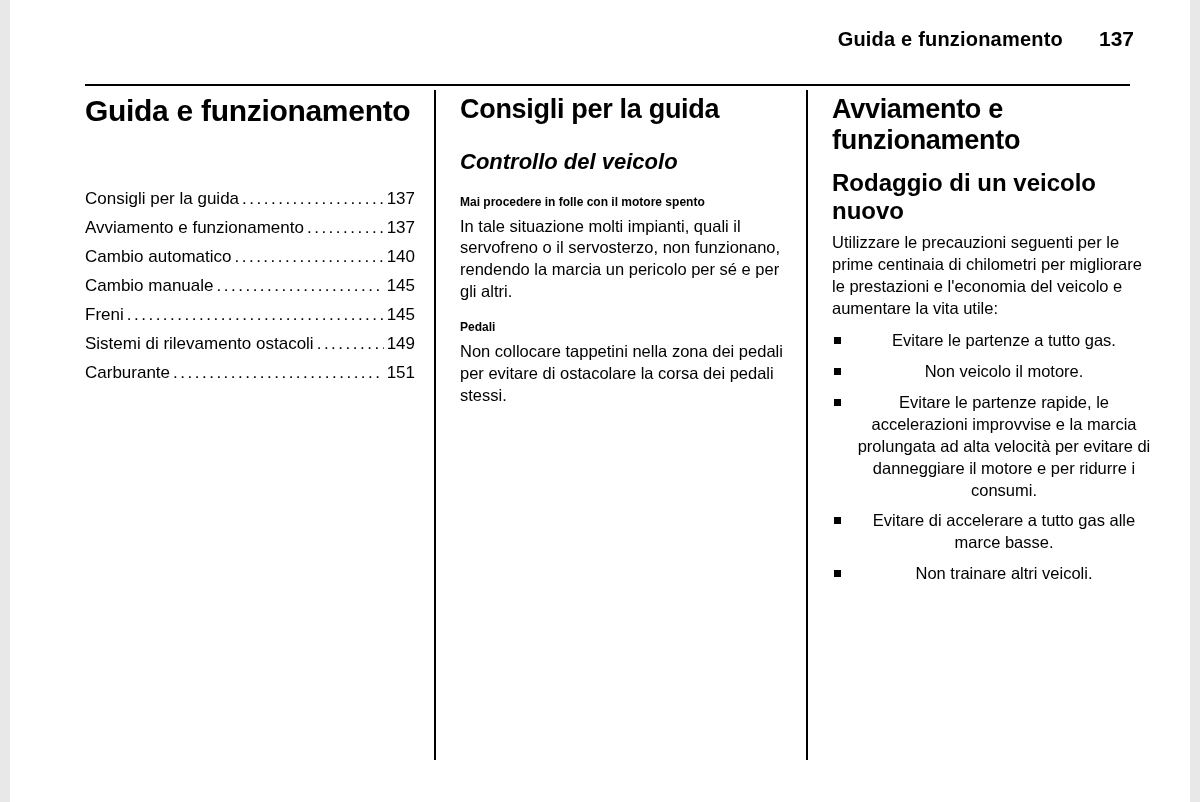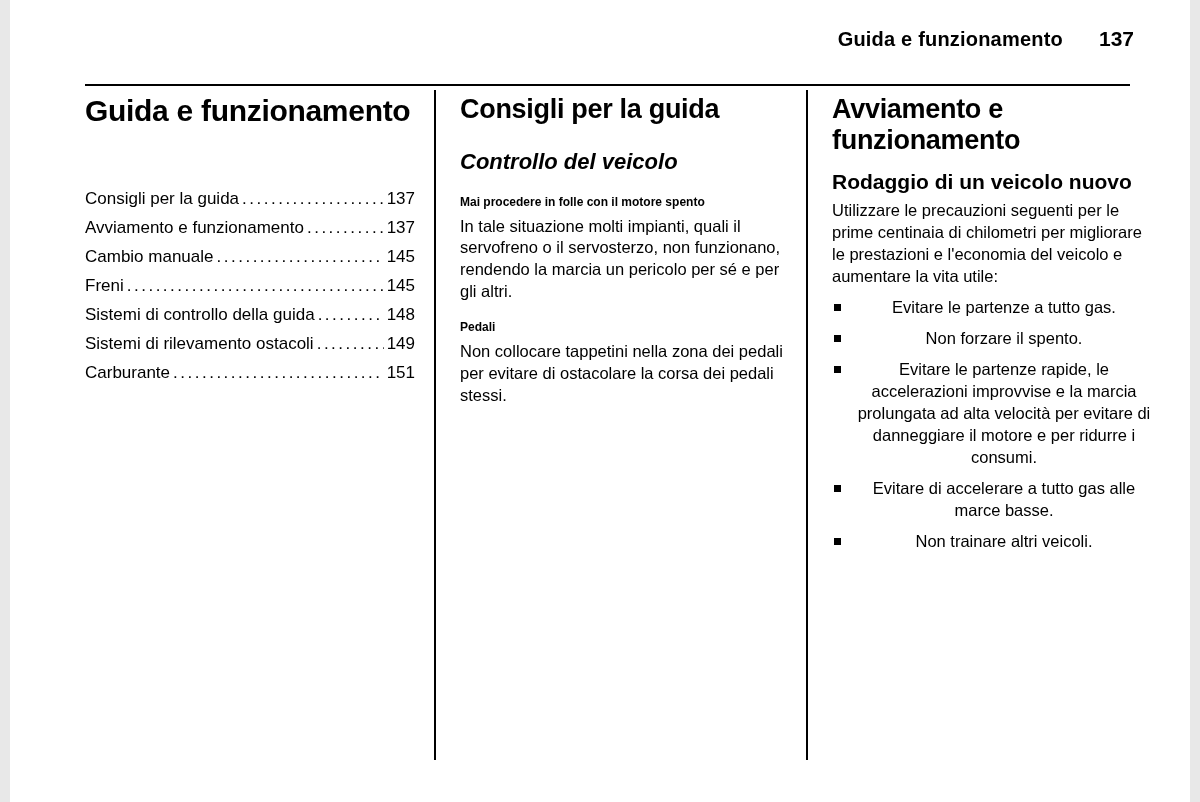--- a/index.html
+++ b/index.html
@@ -52,21 +52,21 @@
   }
   .toc-page { white-space:nowrap; }
 
   
   .h2 { font-size:22px; font-weight:bold; margin-top:24px; line-height:1.2;font-style:italic; }
   .h3 { font-size:12px; font-weight:bold; margin-top:20px; line-height:1.2; }
   .body-text { font-size:16.5px; line-height:1.33; margin-top:6px; }
   .h3.pedali { margin-top:17px; }
 
   
-  .right-sub { font-size:21px; font-weight:bold; line-height:1.2; margin-top:13px; }
+  .right-sub { font-size:24px; font-weight:bold; line-height:1.2; margin-top:13px; }
   .bullets { margin-top:10px; }
   .bullet { display:flex; margin-bottom:9px;text-align:center; }
   .bullet-marker {
     flex:none; width:7px; height:7px; background:#000;
     margin:7px 13px 0 2px;
   }
   .bullet-text { flex:1; font-size:16.5px; line-height:1.33; }
 </style>
 </head>
 <body>
@@ -90,33 +90,33 @@
         <span class="toc-label">Consigli per la guida</span>
         <span class="toc-dots"></span>
         <span class="toc-page">137</span>
       </div>
       <div class="toc-row">
         <span class="toc-label">Avviamento e funzionamento</span>
         <span class="toc-dots"></span>
         <span class="toc-page">137</span>
       </div>
       <div class="toc-row">
+        <span class="toc-label">Cambio automatico</span>
+        <span class="toc-dots"></span>
+        <span class="toc-page">140</span>
+      </div>
+      <div class="toc-row">
         <span class="toc-label">Cambio manuale</span>
         <span class="toc-dots"></span>
         <span class="toc-page">145</span>
       </div>
       <div class="toc-row">
         <span class="toc-label">Freni</span>
         <span class="toc-dots"></span>
         <span class="toc-page">145</span>
-      </div>
-      <div class="toc-row">
-        <span class="toc-label">Sistemi di controllo della guida</span>
-        <span class="toc-dots"></span>
-        <span class="toc-page">148</span>
       </div>
       <div class="toc-row">
         <span class="toc-label">Sistemi di rilevamento ostacoli</span>
         <span class="toc-dots"></span>
         <span class="toc-page">149</span>
       </div>
       <div class="toc-row">
         <span class="toc-label">Carburante</span>
         <span class="toc-dots"></span>
         <span class="toc-page">151</span>
@@ -141,21 +141,21 @@
     <div class="right-sub">Rodaggio di un veicolo nuovo</div>
     <div class="body-text">Utilizzare le precauzioni seguenti per le prime centinaia di chilometri per migliorare le prestazioni e l'economia del veicolo e aumentare la vita utile:</div>
 
     <div class="bullets">
       <div class="bullet">
         <span class="bullet-marker"></span>
         <span class="bullet-text">Evitare le partenze a tutto gas.</span>
       </div>
       <div class="bullet">
         <span class="bullet-marker"></span>
-        <span class="bullet-text">Non forzare il spento.</span>
+        <span class="bullet-text">Non veicolo il motore.</span>
       </div>
       <div class="bullet">
         <span class="bullet-marker"></span>
         <span class="bullet-text">Evitare le partenze rapide, le accelerazioni improvvise e la marcia prolungata ad alta velocità per evitare di danneggiare il motore e per ridurre i consumi.</span>
       </div>
       <div class="bullet">
         <span class="bullet-marker"></span>
         <span class="bullet-text">Evitare di accelerare a tutto gas alle marce basse.</span>
       </div>
       <div class="bullet">

